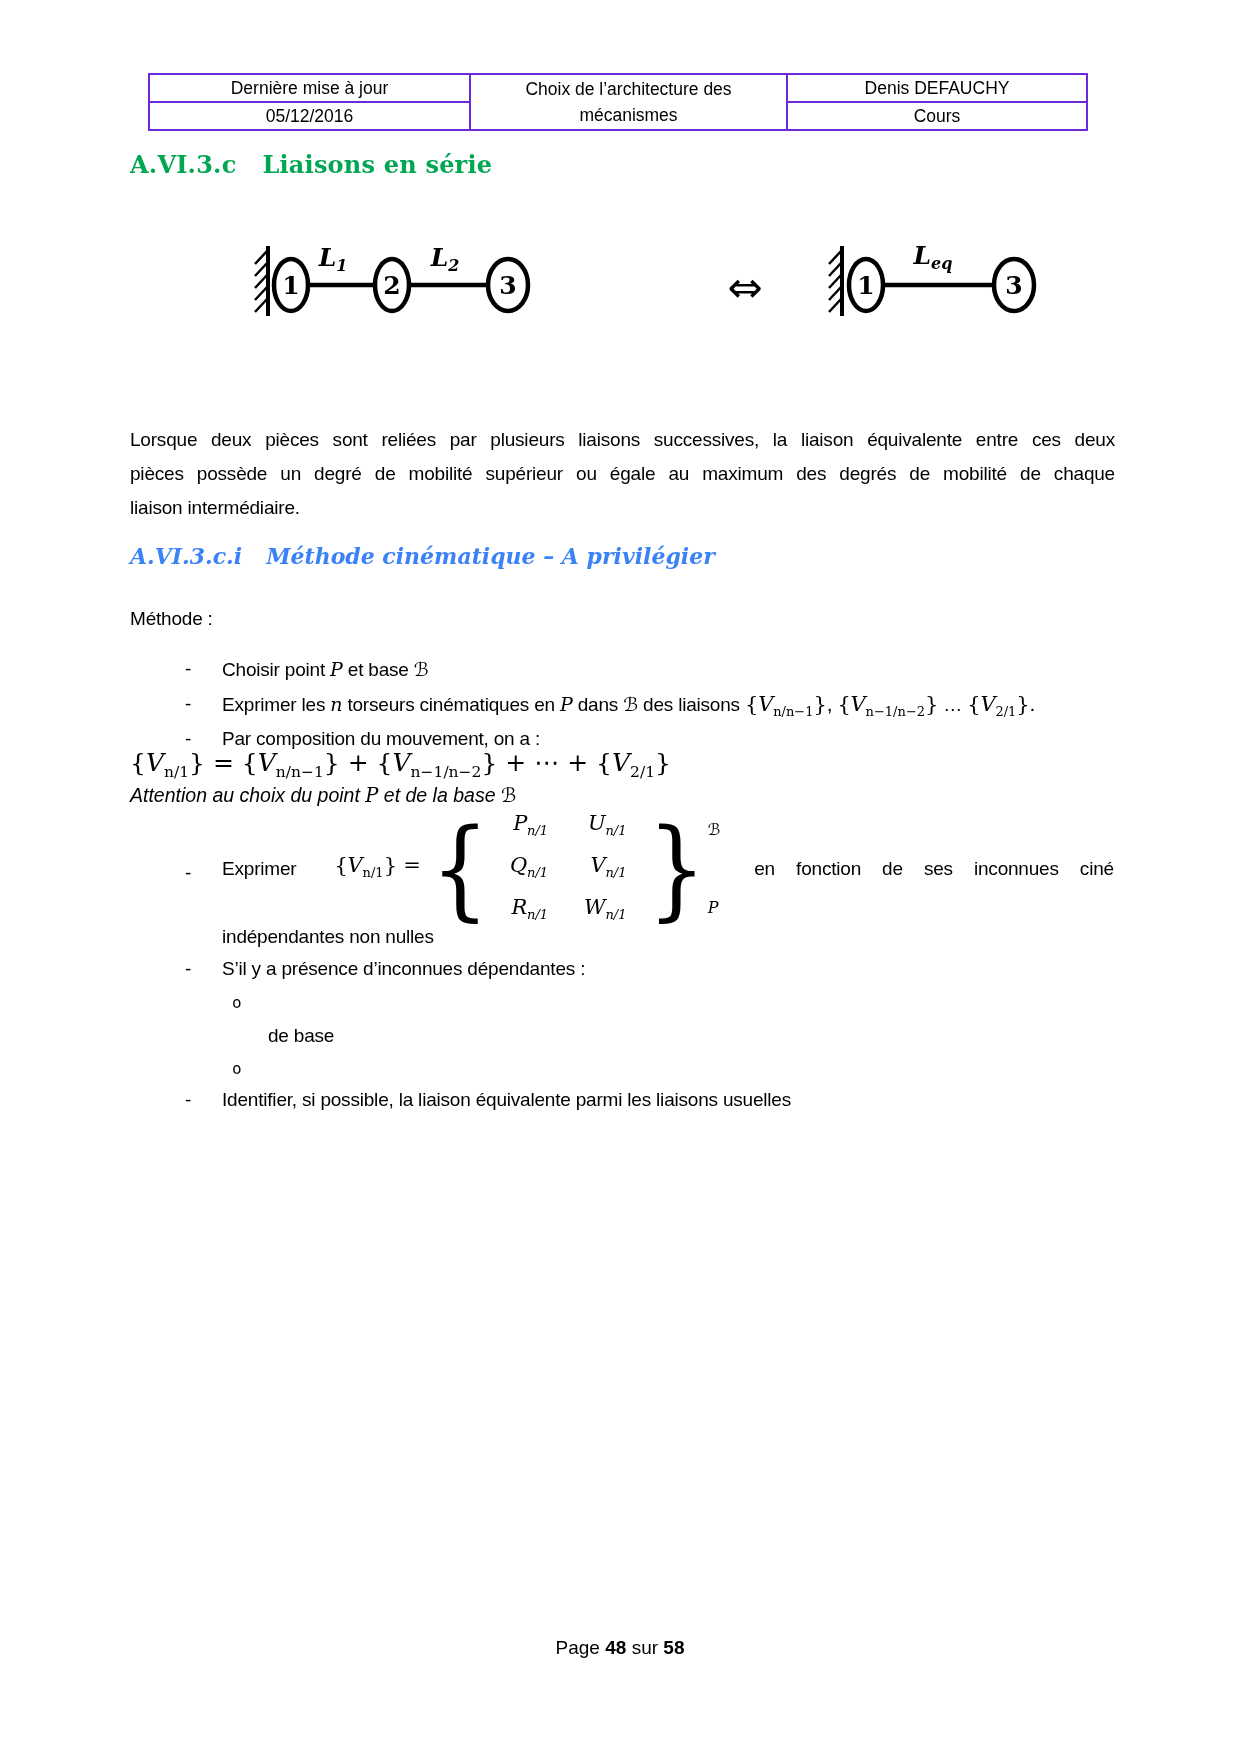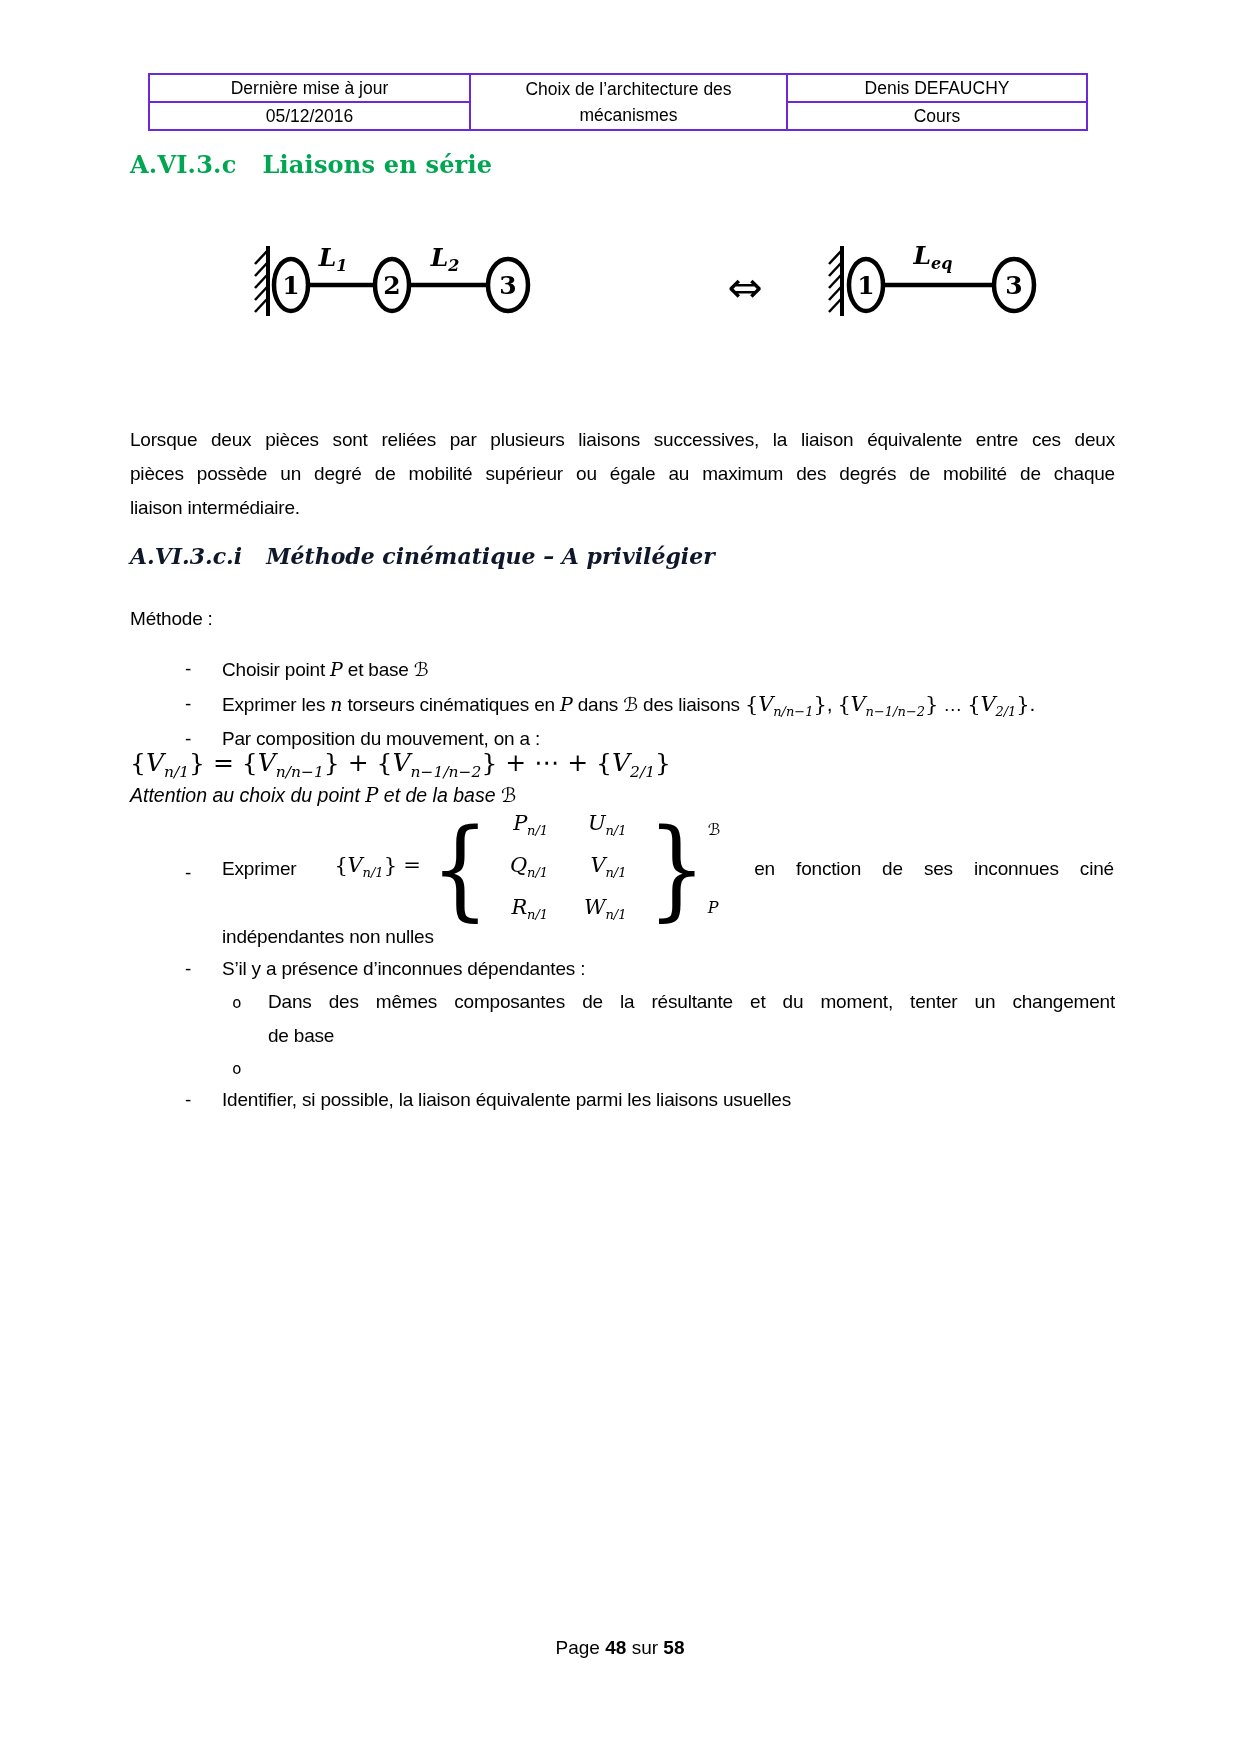--- a/index.html
+++ b/index.html
@@ -50,21 +50,21 @@
     text-align:justify;text-align-last:justify;white-space:normal;height:34px;overflow:hidden;
   }
   .cont-line{margin-left:92px;}
 
   
   .mvar{font-family:"DejaVu Serif",serif;font-style:italic;}
   .mupright{font-family:"DejaVu Serif",serif;}
   .frak{font-family:"DejaVu Serif","DejaVu Sans",serif;font-style:normal;}
   .tors{white-space:nowrap;font-family:"DejaVu Serif",serif;}
   .tors .br{font-style:normal;}
-  .tors sub{font-style:italic;font-size:0.62em;letter-spacing:0;margin-top:36px;}
+  .tors sub{font-size:0.62em;letter-spacing:0;margin-top:36px;}
   .fsize{font-size:21px;}
   .formula-line{
     position:absolute;left:130px;top:748px;width:985px;
     font-size:25px;font-family:"DejaVu Serif",serif;
   }
   .attention{
     position:absolute;left:130px;top:784px;width:985px;text-align:left;
     font-style:italic;font-size:19.5px;
   }
 
@@ -178,21 +178,21 @@
   <text class="nodelabel" x="776" y="94" text-anchor="middle">3</text>
   <text class="linklabel" x="695" y="64" text-anchor="middle"><tspan>L</tspan><tspan class="linksub" dy="5">eq</tspan></text>
 </svg>
 
 <div class="para bodytxt">
   <div class="pline">Lorsque deux pièces sont reliées par plusieurs liaisons successives, la liaison équivalente entre ces deux</div>
   <div class="pline">pièces possède un degré de mobilité supérieur ou égale au maximum des degrés de mobilité de chaque</div>
   <div class="pline last">liaison intermédiaire.</div>
 </div>
 
-<div class="h2" style="color: #0f172a;">
+<div class="h2" style="color: #3b82f6;">
   <span class="num">A.VI.3.c.i</span><span>Méthode cinématique – A privilégier</span>
 </div>
 
 <div class="abs bodytxt" style="left:130px;top:602px;">Méthode :</div>
 
 <div class="row bodytxt" style="top:652px;">
   <span class="dash">-</span>
   <span class="txt">
     <span>Choisir point</span>
     <span class="mvar">P</span>
@@ -272,21 +272,20 @@
   <span class="cont-line">indépendantes non nulles</span>
 </div>
 
 <div class="row bodytxt" style="top:952px;">
   <span class="dash">-</span>
   <span class="txt">S’il y a présence d’inconnues dépendantes :</span>
 </div>
 
 <div class="row subrow bodytxt" style="top:985px;">
   <span class="circle">o</span>
-  <span class="just">Dans des mêmes composantes de la résultante et du moment, tenter un changement</span>
 </div>
 
 <div class="row subrow bodytxt" style="top:1019px;">
   <span class="stxt">de base</span>
 </div>
 
 <div class="row subrow bodytxt" style="top:1051px;">
   <span class="circle">o</span>
 </div>
 

